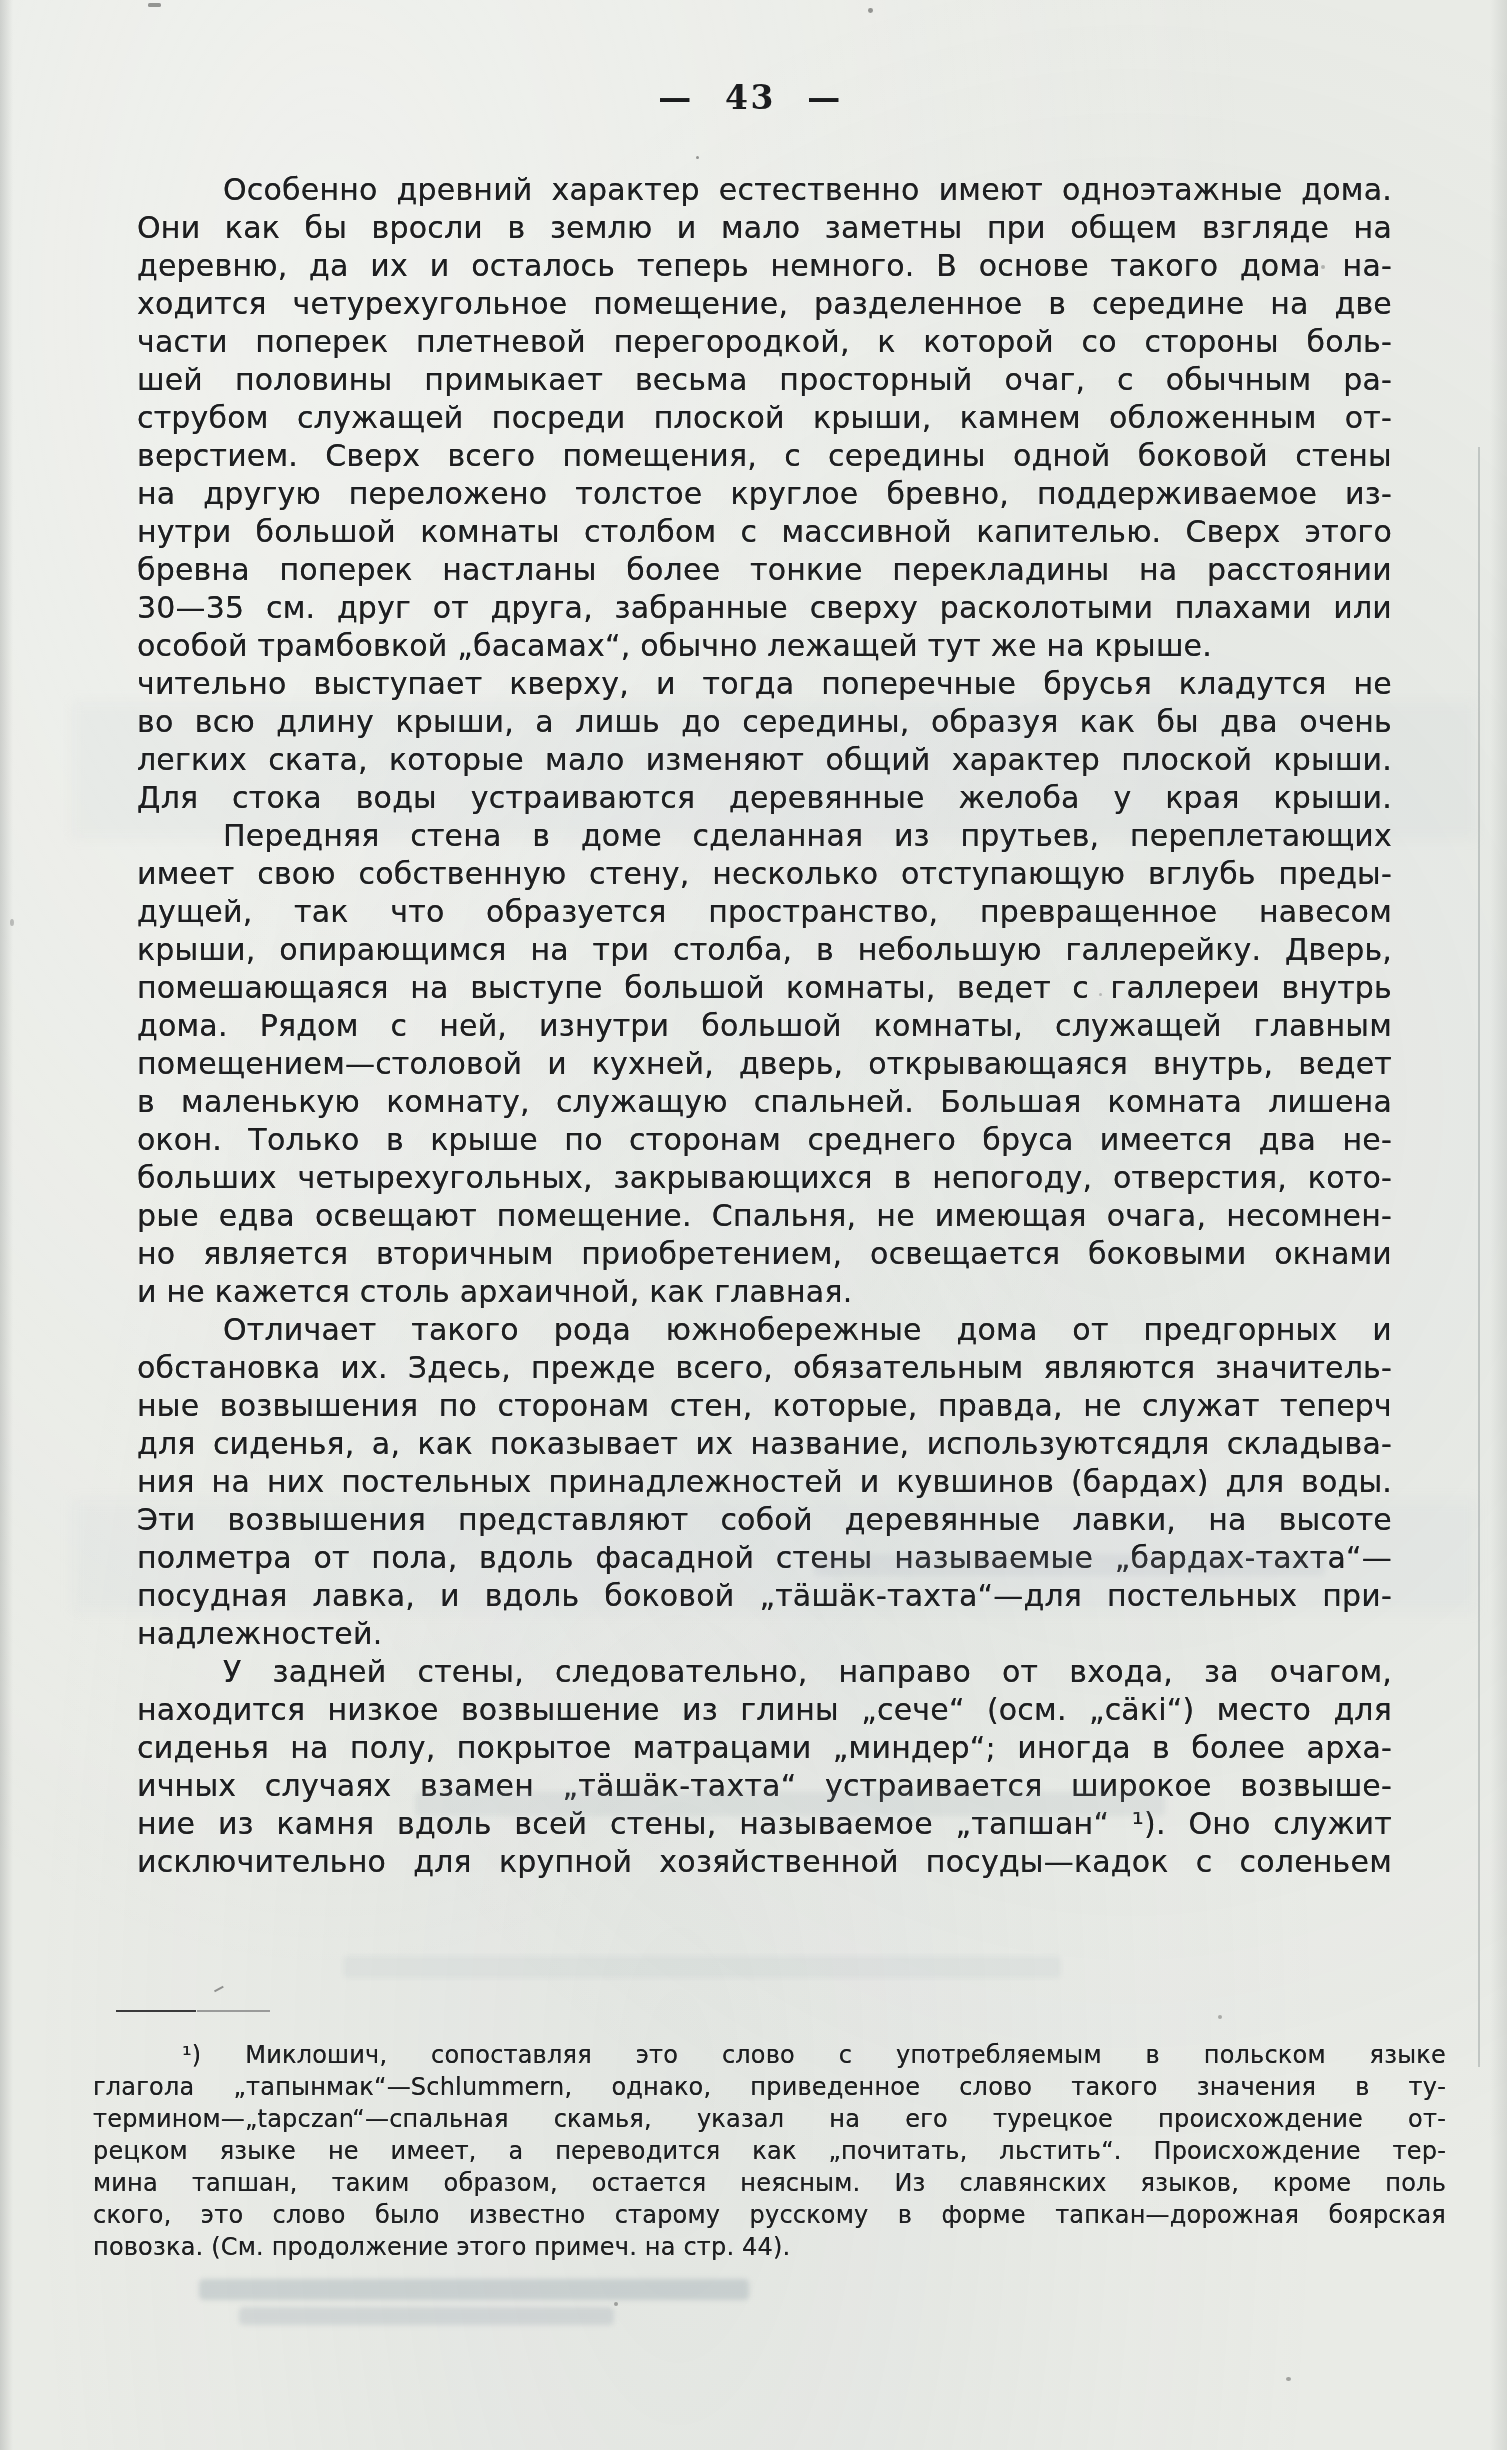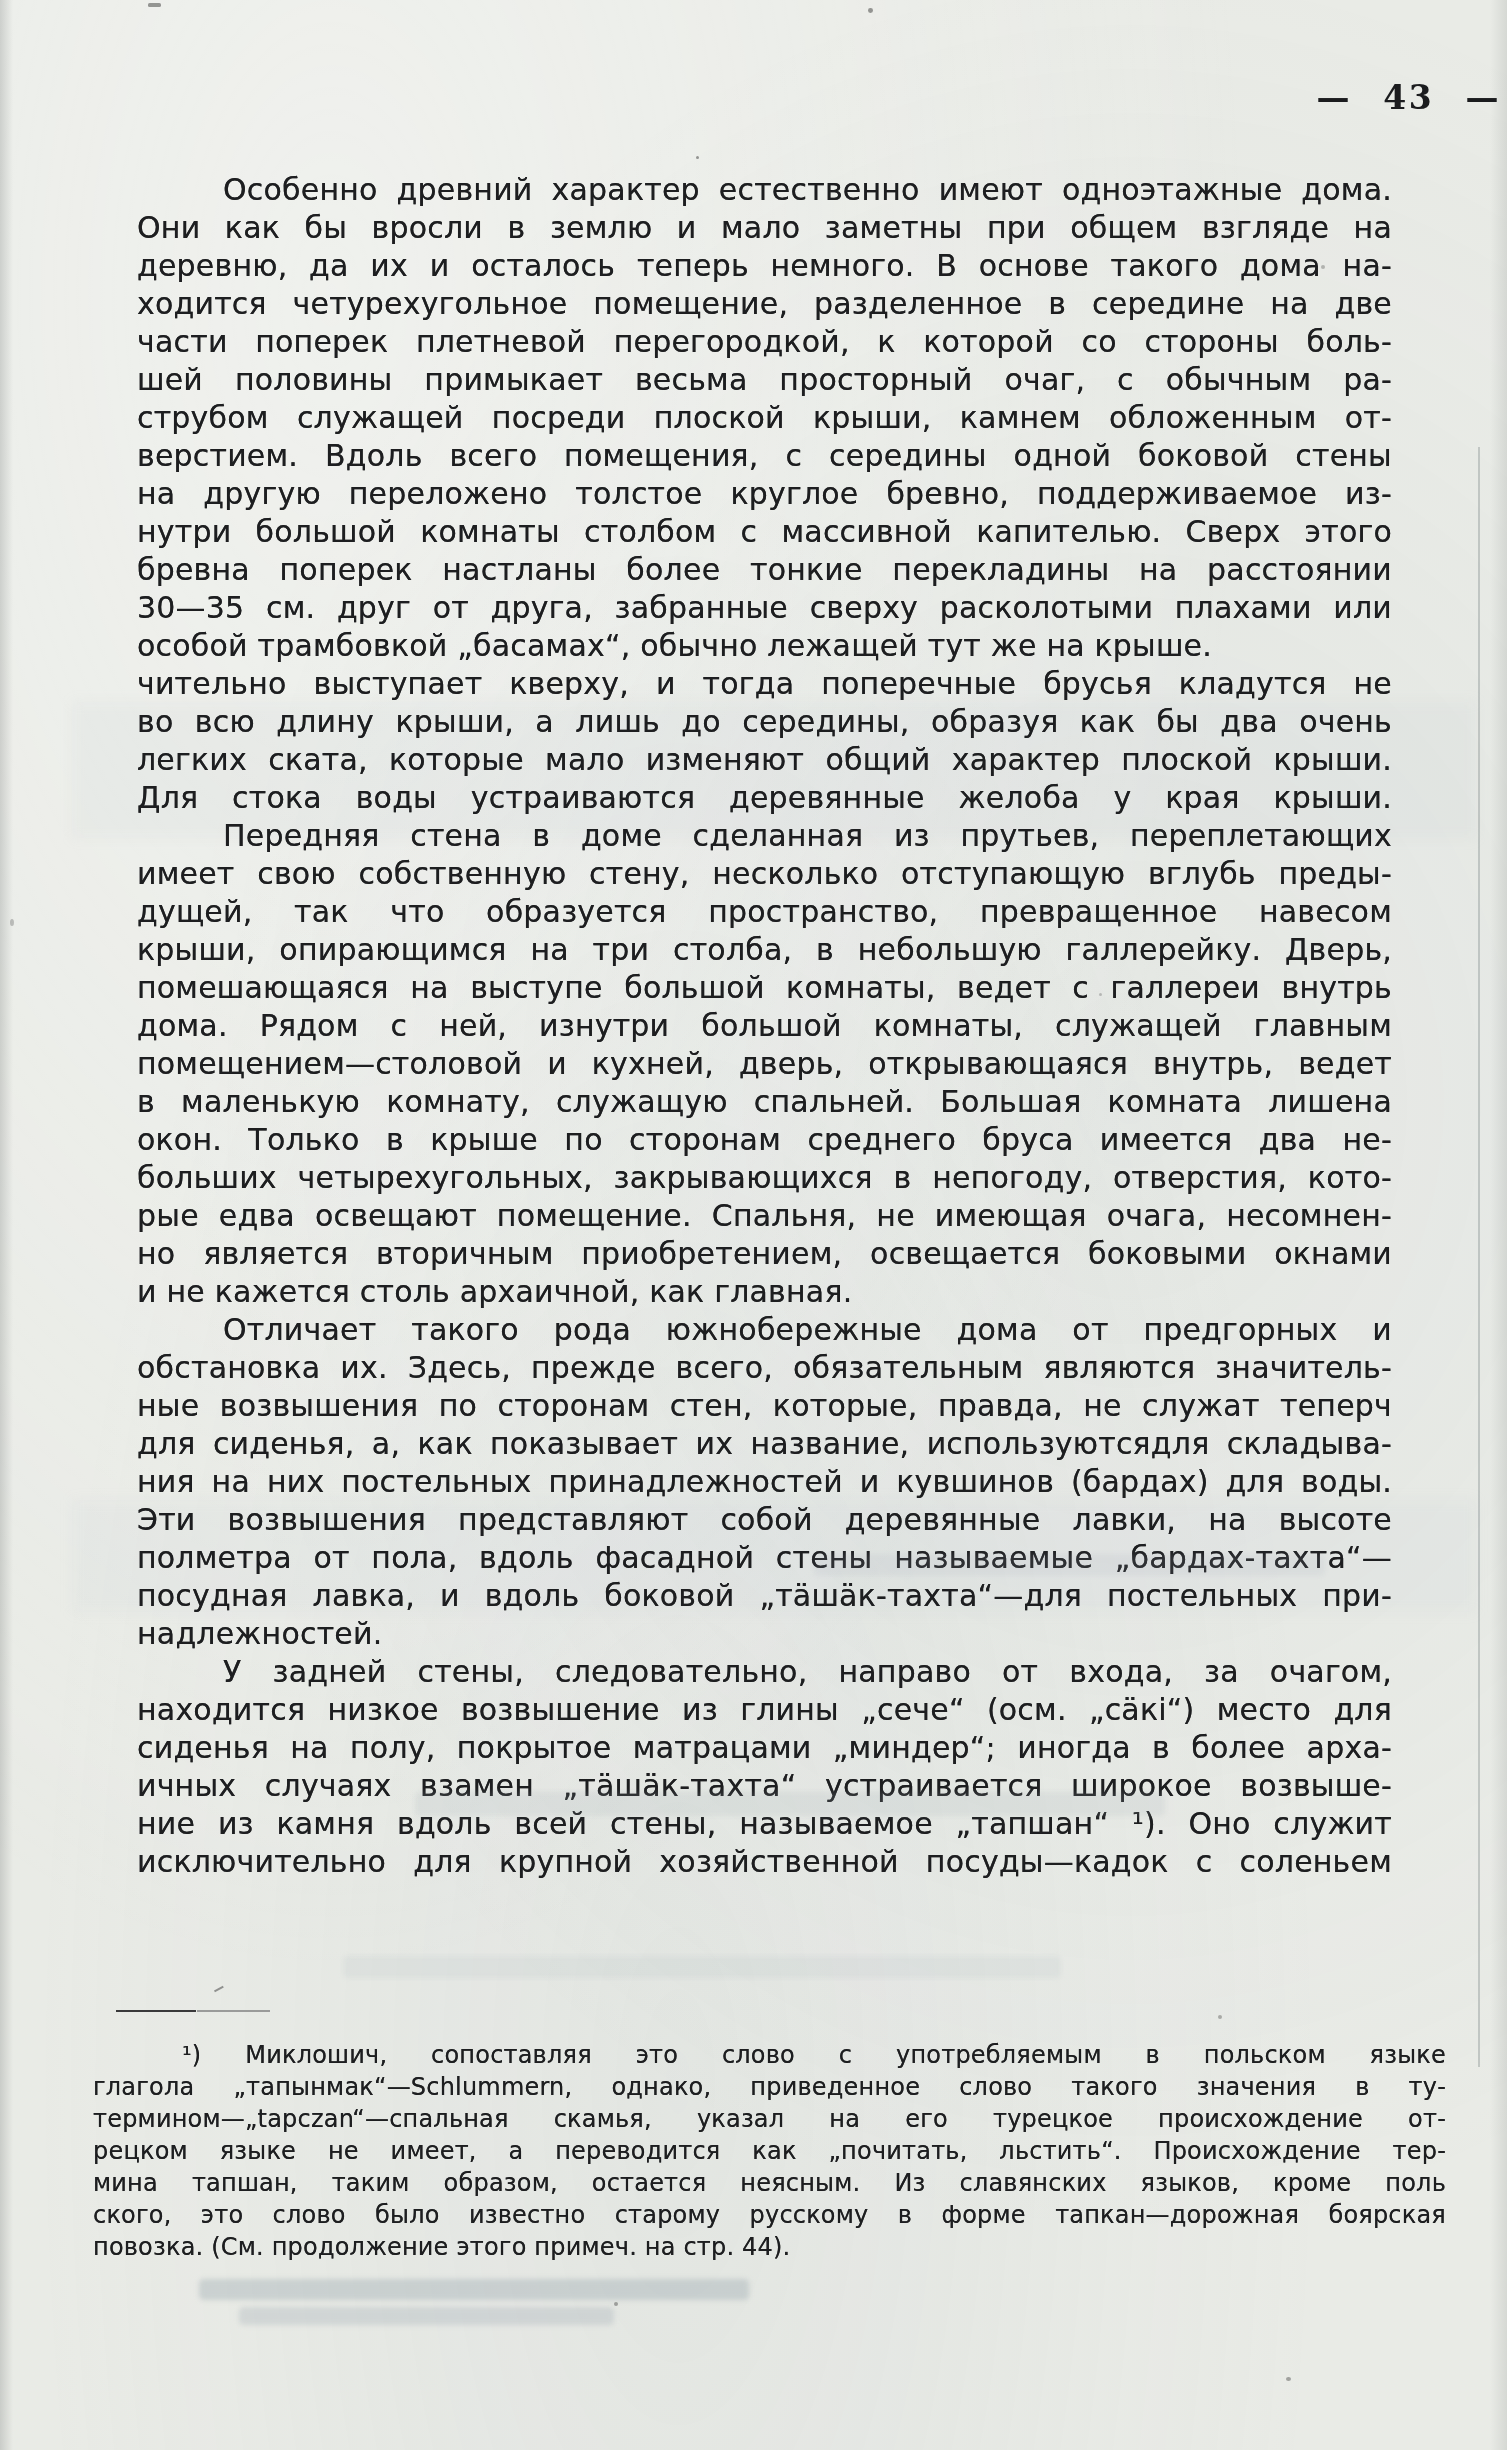--- a/index.html
+++ b/index.html
@@ -13,21 +13,21 @@
     font-family:"DejaVu Sans", sans-serif;
     color:#1d1e20;
   }
   .edge-left{position:absolute;left:0;top:0;width:12.8px;height:100%;
     background:linear-gradient(to right, rgba(90,95,95,0.22), rgba(90,95,95,0));}
   .edge-right{position:absolute;right:0;top:0;width:17.6px;height:100%;
     background:linear-gradient(to left, rgba(120,126,124,0.18), rgba(120,126,124,0));}
   .crease{position:absolute;left:1478px;top:447px;width:1.6px;height:1620px;
     background:rgba(130,140,140,0.38);}
   .pagenum{
-    position:absolute;top:78px;left:0;width:1501px;text-align:right;
+    position:absolute;top:78px;left:0;width:1501px;text-align:center;
     font-family:"DejaVu Serif", serif;font-weight:bold;font-size:33px;
     letter-spacing:2.4px;word-spacing:17.6px;color:#1b1c1e;
   }
   .main{position:absolute;left:137px;top:171px;width:1255px;}
   .foot{position:absolute;left:93px;top:2039px;width:1353px;}
   .tline{
     height:38px;line-height:38px;font-size:30px;
     text-align:justify;text-align-last:justify;
     white-space:normal;letter-spacing:0.2px;
     text-shadow:0 0 0.5px rgba(25,26,28,0.8);
@@ -72,21 +72,21 @@
 <div class="pagenum">— 43 —</div>
 
 <div class="main">
     <div class="tline indent">Особенно древний характер естественно имеют одноэтажные дома.</div>
     <div class="tline">Они как бы вросли в землю и мало заметны при общем взгляде на</div>
     <div class="tline">деревню, да их и осталось теперь немного. В основе такого дома на-</div>
     <div class="tline">ходится четурехугольное помещение, разделенное в середине на две</div>
     <div class="tline">части поперек плетневой перегородкой, к которой со стороны боль-</div>
     <div class="tline">шей половины примыкает весьма просторный очаг, с обычным ра-</div>
     <div class="tline">струбом служащей посреди плоской крыши, камнем обложенным от-</div>
-    <div class="tline">верстием. Вдоль всего помещения, с середины одной боковой стены</div>
+    <div class="tline">верстием. Сверх всего помещения, с середины одной боковой стены</div>
     <div class="tline">на другую переложено толстое круглое бревно, поддерживаемое из-</div>
     <div class="tline">нутри большой комнаты столбом с массивной капителью. Сверх этого</div>
     <div class="tline">бревна поперек настланы более тонкие перекладины на расстоянии</div>
     <div class="tline">30—35 см. друг от друга, забранные сверху расколотыми плахами или</div>
     <div class="tline noj">особой трамбовкой „басамах“, обычно лежащей тут же на крыше.</div>
     <div class="tline">чительно выступает кверху, и тогда поперечные брусья кладутся не</div>
     <div class="tline">во всю длину крыши, а лишь до середины, образуя как бы два очень</div>
     <div class="tline">легких ската, которые мало изменяют общий характер плоской крыши.</div>
     <div class="tline">Для стока воды устраиваются деревянные желоба у края крыши.</div>
     <div class="tline indent">Передняя стена в доме сделанная из прутьев, переплетающих</div>

